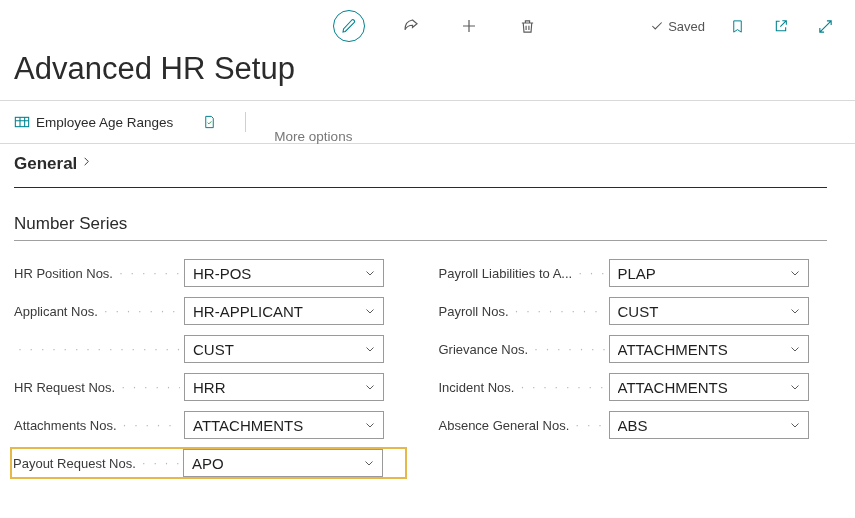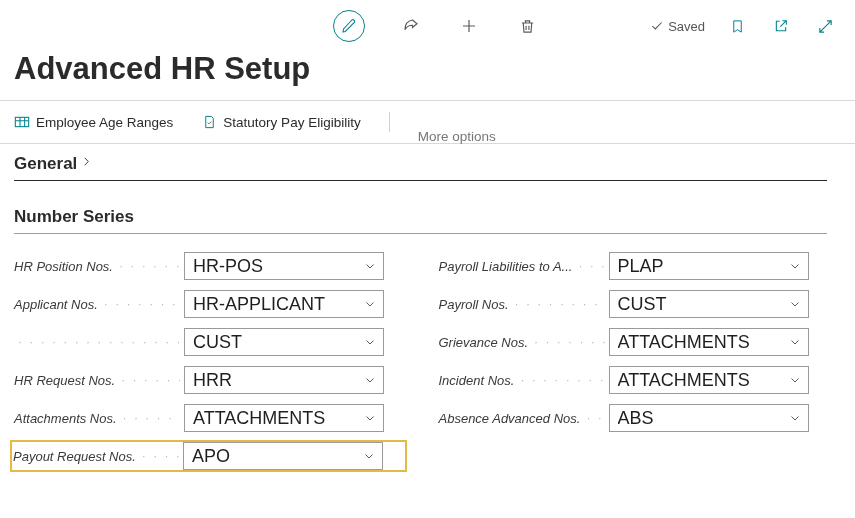--- a/index.html
+++ b/index.html
@@ -7,44 +7,44 @@
   .container { width: 855px; height: 518px; position: relative; }
   
   .toolbar { display: flex; align-items: center; height: 52px; padding: 0 18px; }
   .toolbar-center { display: flex; gap: 34px; align-items: center; margin-left: 315px; }
   .toolbar-right { display: flex; align-items: center; gap: 20px; margin-left: auto; }
   .icon-btn { width: 24px; height: 24px; display: flex; align-items: center; justify-content: center; cursor: pointer; color: #5a5a5a; }
   .icon-circled { width: 32px; height: 32px; border: 1.4px solid #00838f; border-radius: 50%; display: flex; align-items: center; justify-content: center; color: #00838f; }
   .saved { display: flex; align-items: center; gap: 4px; font-size: 13px; color: #555; }
   .toolbar-right .teal { color: #00838f; }
   
-  .title { font-size: 31px; font-weight: 700; color: #2b2b2b; padding: 0 14px 14px; line-height: 1.1; }
+  .title { font-size: 31px; font-weight: 400; color: #2b2b2b; padding: 0 14px 14px; line-height: 1.1; }
   
   .actionbar { display: flex; align-items: center; height: 44px; padding: 0 14px; border-top: 1px solid #d9d9d9; border-bottom: 1px solid #d9d9d9; gap: 28px; font-size: 13.5px; }
   .action-link { display: flex; align-items: center; gap: 6px; color: #2b2b2b; cursor: pointer; }
   .action-link .ico { width: 16px; height: 16px; display: flex; align-items: center; justify-content: center; }
   .vsep { width: 1px; height: 20px; background: #d0d0d0; }
   .more-opt { color: #777; cursor: pointer; margin-top: 28px; }
   
   .body-area { position: relative; height: calc(518px - 52px - 44px - 52px); padding: 10px 28px 0 14px; overflow-y: scroll; }
   .body-area::-webkit-scrollbar { width: 12px; }
   .body-area::-webkit-scrollbar-thumb { background: #c6c6c6; border-radius: 6px; }
   .body-area::-webkit-scrollbar-track { background: #f3f3f3; }
   
-  .section-head { display: flex; align-items: flex-start; gap: 2px; font-size: 17px; font-weight: 600; color: #2b2b2b; border-bottom: 1.6px solid #2b2b2b; padding-bottom: 6px; margin-bottom: 26px; cursor: pointer; }
-  .section-title { font-size: 17px; font-weight: 700; color: #2b2b2b; border-bottom: 1px solid #a0a0a0; padding-bottom: 6px; margin-bottom: 18px; }
+  .section-head { display: flex; align-items: flex-start; gap: 2px; font-size: 17px; font-weight: 600; color: #2b2b2b; border-bottom: 1.6px solid #2b2b2b; padding-bottom: 13px; margin-bottom: 26px; cursor: pointer; }
+  .section-title { font-size: 17px; font-weight: 400; color: #2b2b2b; border-bottom: 1px solid #a0a0a0; padding-bottom: 6px; margin-bottom: 18px; }
   .chev { width: 14px; height: 14px; display:flex; align-items:center; justify-content:center;}
   
   .cols { display: flex; gap: 36px; }
   .col { flex: 1; }
   .field-row { display: flex; align-items: center; margin-bottom: 10px; height: 28px; }
-  .field-label { width: 170px; font-size: 13px; color: #3a3a3a; display: flex; align-items: center; gap: 2px; white-space: nowrap; font-style: italic; }
+  .field-label { width: 170px; font-size: 13px; color: #3a3a3a; display: flex; align-items: center; gap: 2px; white-space: nowrap; }
   .dots { flex: 1; overflow: hidden; color: #b8b8b8; font-size: 12px; letter-spacing: 2px; margin: 0 4px; white-space: nowrap; }
   .field-input-wrap { position: relative; width: 200px; }
-  .field-input { width: 100%; height: 28px; border: 1px solid #9a9a9a; padding: 0 26px 0 8px; font-size: 18px; color: #1f1f1f; background: #fff; }
+  .field-input { width: 100%; height: 28px; border: 1px solid #9a9a9a; padding: 0 26px 0 8px; font-size: 15px; color: #1f1f1f; background: #fff; }
   .field-chevron { position: absolute; right: 6px; top: 50%; transform: translateY(-50%); width: 16px; height: 16px; display:flex; align-items:center; justify-content:center; color: #4a4a4a; pointer-events:none;}
   .highlighted { outline: 2px solid #e6b84a; outline-offset: 0px; padding: 1px; margin-left:-2px; margin-right:-2px; }
   svg { display: block; }
 </style>
 </head>
 <body>
 <div class="container">
 
 <div class="toolbar">
   <div class="toolbar-center">
@@ -122,21 +122,20 @@
     </span>
     <span>Employee Age Ranges</span>
   </div>
   <div class="action-link">
     <span class="ico">
       <svg width="15" height="16" viewBox="0 0 24 24" fill="none" stroke="#00838f" stroke-width="1.6">
             <path d="M6 3h9l3 3v15H6z"></path>
             <path d="M9 13l2 2 4-4" stroke="#2e9e43"></path>
           </svg>
     </span>
-    <span>Statutory Pay Eligibility</span>
   </div>
   <div class="vsep"></div>
   <div class="more-opt">More options</div>
 </div>
 
 <div class="body-area">
   <div class="section-head">
     <span>General</span>
     <span class="chev">
       <svg width="11" height="11" viewBox="0 0 24 24" fill="none" stroke="currentColor" stroke-width="2">
@@ -255,21 +254,21 @@
               <span class="dots">· · · · · · · · · · · · · · · · · ·</span>
             </div>
             <div class="field-input-wrap"><input class="field-input" value="ATTACHMENTS" style=""><span class="field-chevron">
                 <svg width="12" height="12" viewBox="0 0 24 24" fill="none" stroke="currentColor" stroke-width="1.8">
                   <path d="M5 9l7 7 7-7"></path>
                 </svg>
               </span></div>
           </div>
           <div class="field-row">
             <div class="field-label">
-              <span>Absence Advanced Nos.</span>
+              <span>Absence General Nos.</span>
               <span class="dots">· · · · · · · · · · · · · · · · · ·</span>
             </div>
             <div class="field-input-wrap"><input class="field-input" value="ABS" style=""><span class="field-chevron">
                 <svg width="12" height="12" viewBox="0 0 24 24" fill="none" stroke="currentColor" stroke-width="1.8">
                   <path d="M5 9l7 7 7-7"></path>
                 </svg>
               </span></div>
           </div>
         </div>
   </div>

